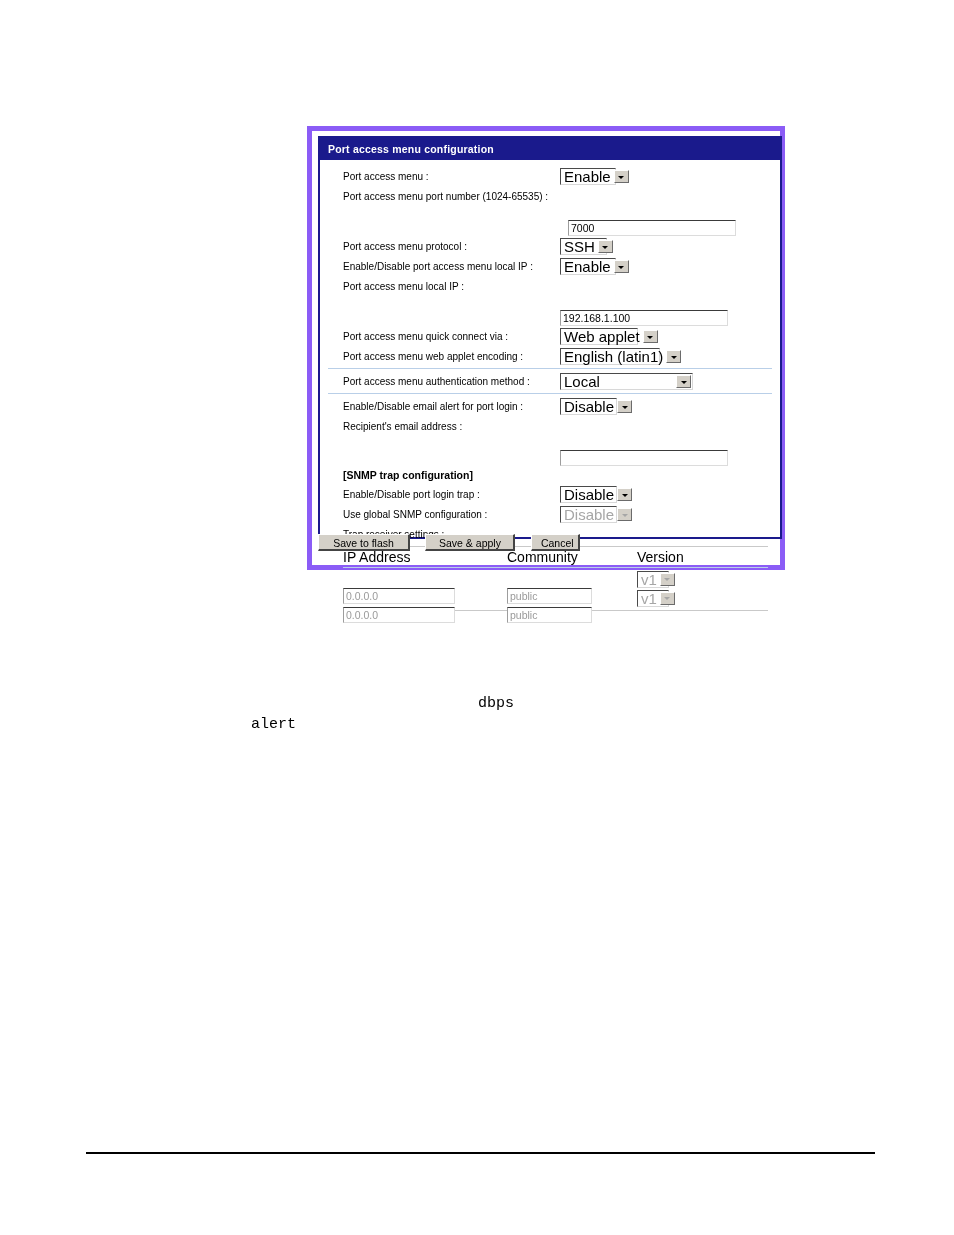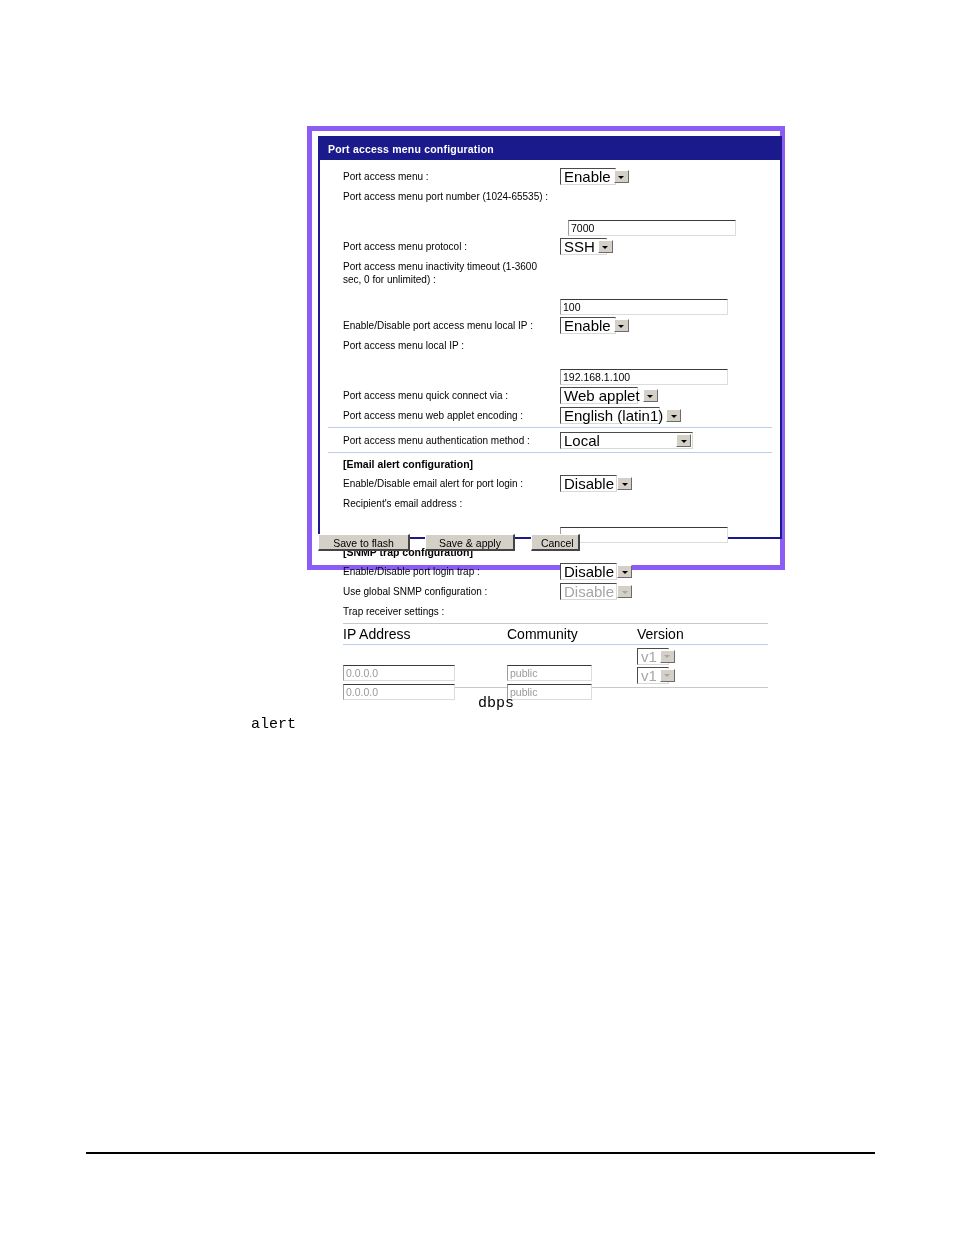--- a/index.html
+++ b/index.html
@@ -291,27 +291,20 @@
         <div class="frow">
           <div class="lbl">Port access menu protocol :</div>
           <div class="ctl">
             <span class="sel w-ssh">
               <span class="sel-txt">SSH</span>
               <span class="sel-btn"></span>
             </span>
           </div>
         </div>
 
-        <div class="frow">
-          <div class="lbl">Port access menu inactivity timeout (1-3600
-sec, 0 for unlimited) :</div>
-          <div class="ctl" style="padding-top:10px;">
-            <span class="tbox w-long">100</span>
-          </div>
-        </div>
 
         <div class="frow">
           <div class="lbl">Enable/Disable port access menu local IP :</div>
           <div class="ctl">
             <span class="sel w-enable">
               <span class="sel-txt">Enable</span>
               <span class="sel-btn"></span>
             </span>
           </div>
         </div>
@@ -350,21 +343,20 @@
           <div class="ctl">
             <span class="sel w-auth">
               <span class="sel-txt">Local</span>
               <span class="sel-btn"></span>
             </span>
           </div>
         </div>
 
         <div class="hsep"></div>
 
-        <div class="section-head">[Email alert configuration]</div>
 
         <div class="frow">
           <div class="lbl">Enable/Disable email alert for port login :</div>
           <div class="ctl">
             <span class="sel w-disable">
               <span class="sel-txt">Disable</span>
               <span class="sel-btn"></span>
             </span>
           </div>
         </div>

